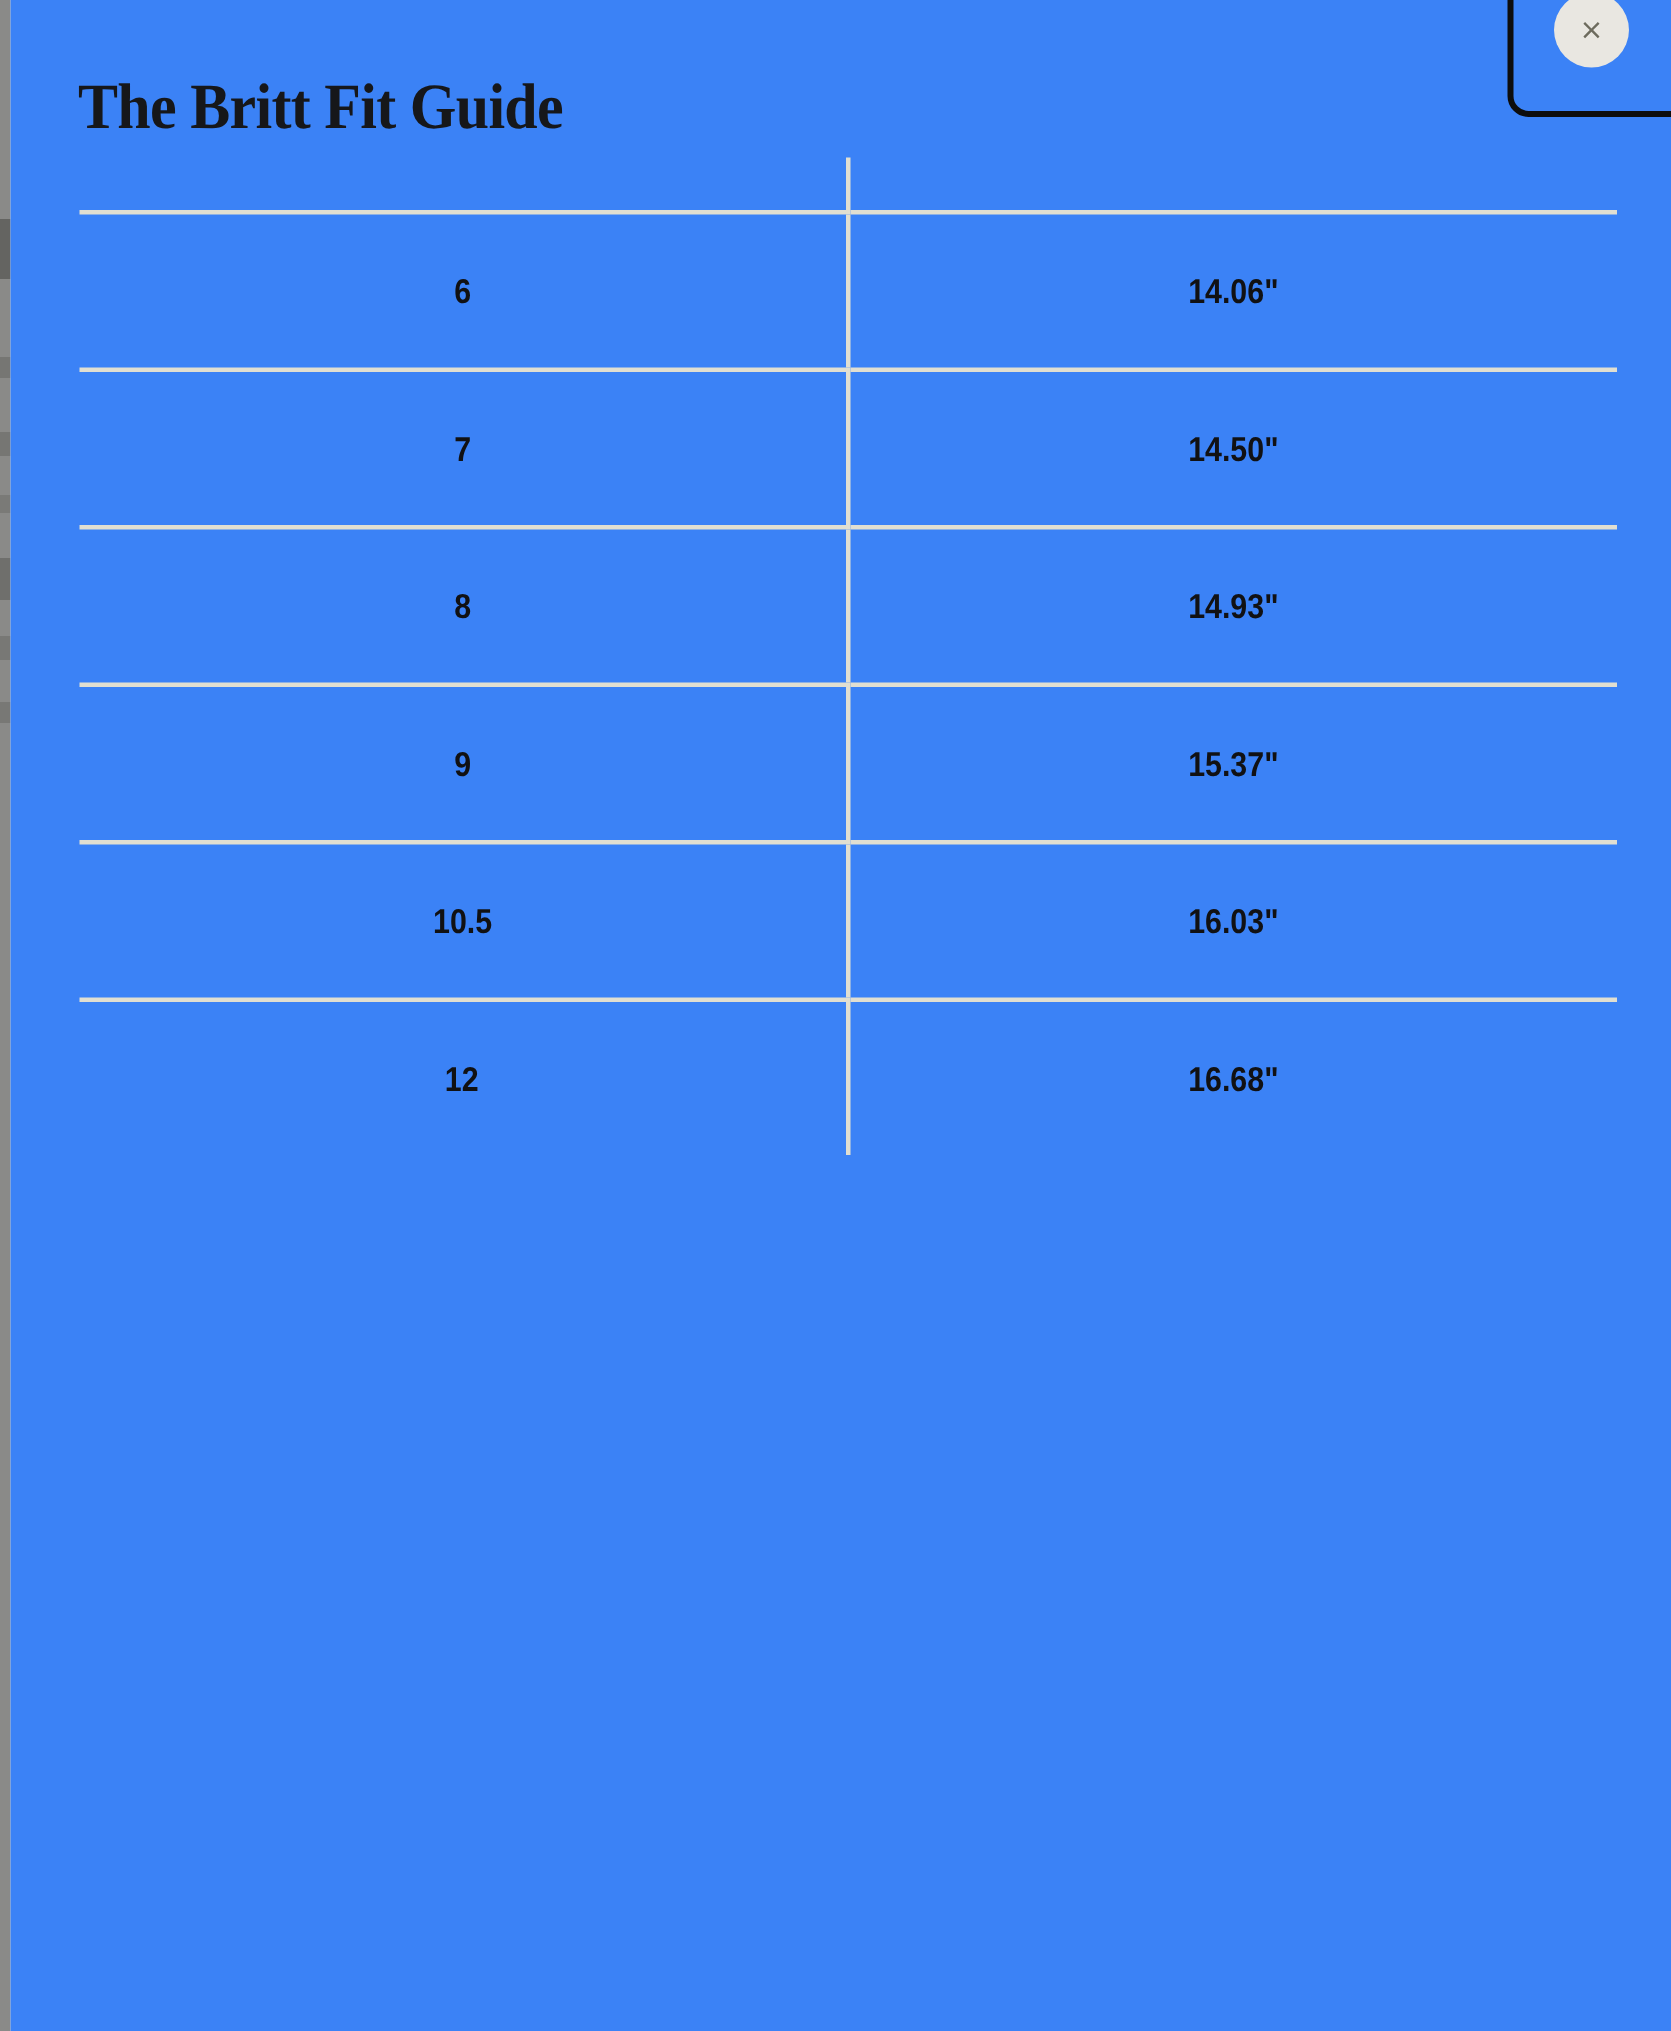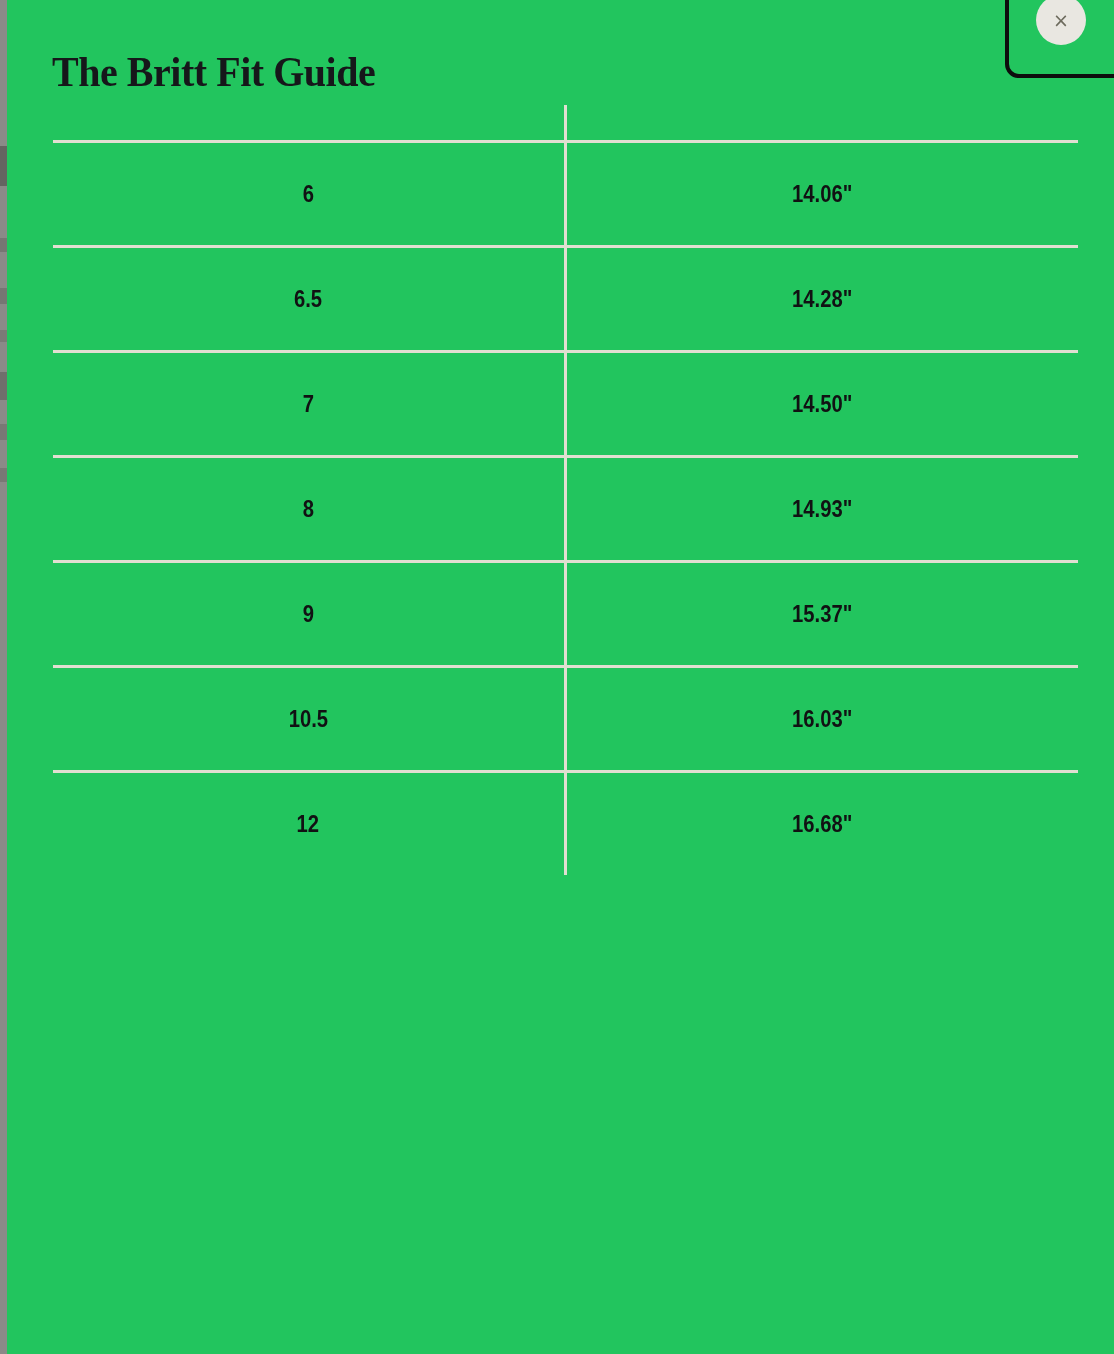--- a/index.html
+++ b/index.html
@@ -34,21 +34,21 @@
     opacity: 0.85;
   }
 
   
   #modal-panel {
     position: absolute;
     left: 7px;
     top: 0;
     width: 1107px;
     height: 1354px;
-    background: #22c55e;
+    background: #3b82f6;
     z-index: 10;
   }
 
   
   #focus-outline {
     position: absolute;
     left: 1005px;
     top: -60px;
     width: 180px;
     height: 138px;
@@ -179,24 +179,20 @@
           <th class="cell-left"></th>
           <th class="cell-right"></th>
         </tr>
       </thead>
       <tbody id="size-table-body">
           <tr>
             <td class="cell-left"><span class="cellnum">6</span></td>
             <td class="cell-right"><span class="cellnum">14.06"</span></td>
           </tr>
           <tr>
-            <td class="cell-left"><span class="cellnum">6.5</span></td>
-            <td class="cell-right"><span class="cellnum">14.28"</span></td>
-          </tr>
-          <tr>
             <td class="cell-left"><span class="cellnum">7</span></td>
             <td class="cell-right"><span class="cellnum">14.50"</span></td>
           </tr>
           <tr>
             <td class="cell-left"><span class="cellnum">8</span></td>
             <td class="cell-right"><span class="cellnum">14.93"</span></td>
           </tr>
           <tr>
             <td class="cell-left"><span class="cellnum">9</span></td>
             <td class="cell-right"><span class="cellnum">15.37"</span></td>

